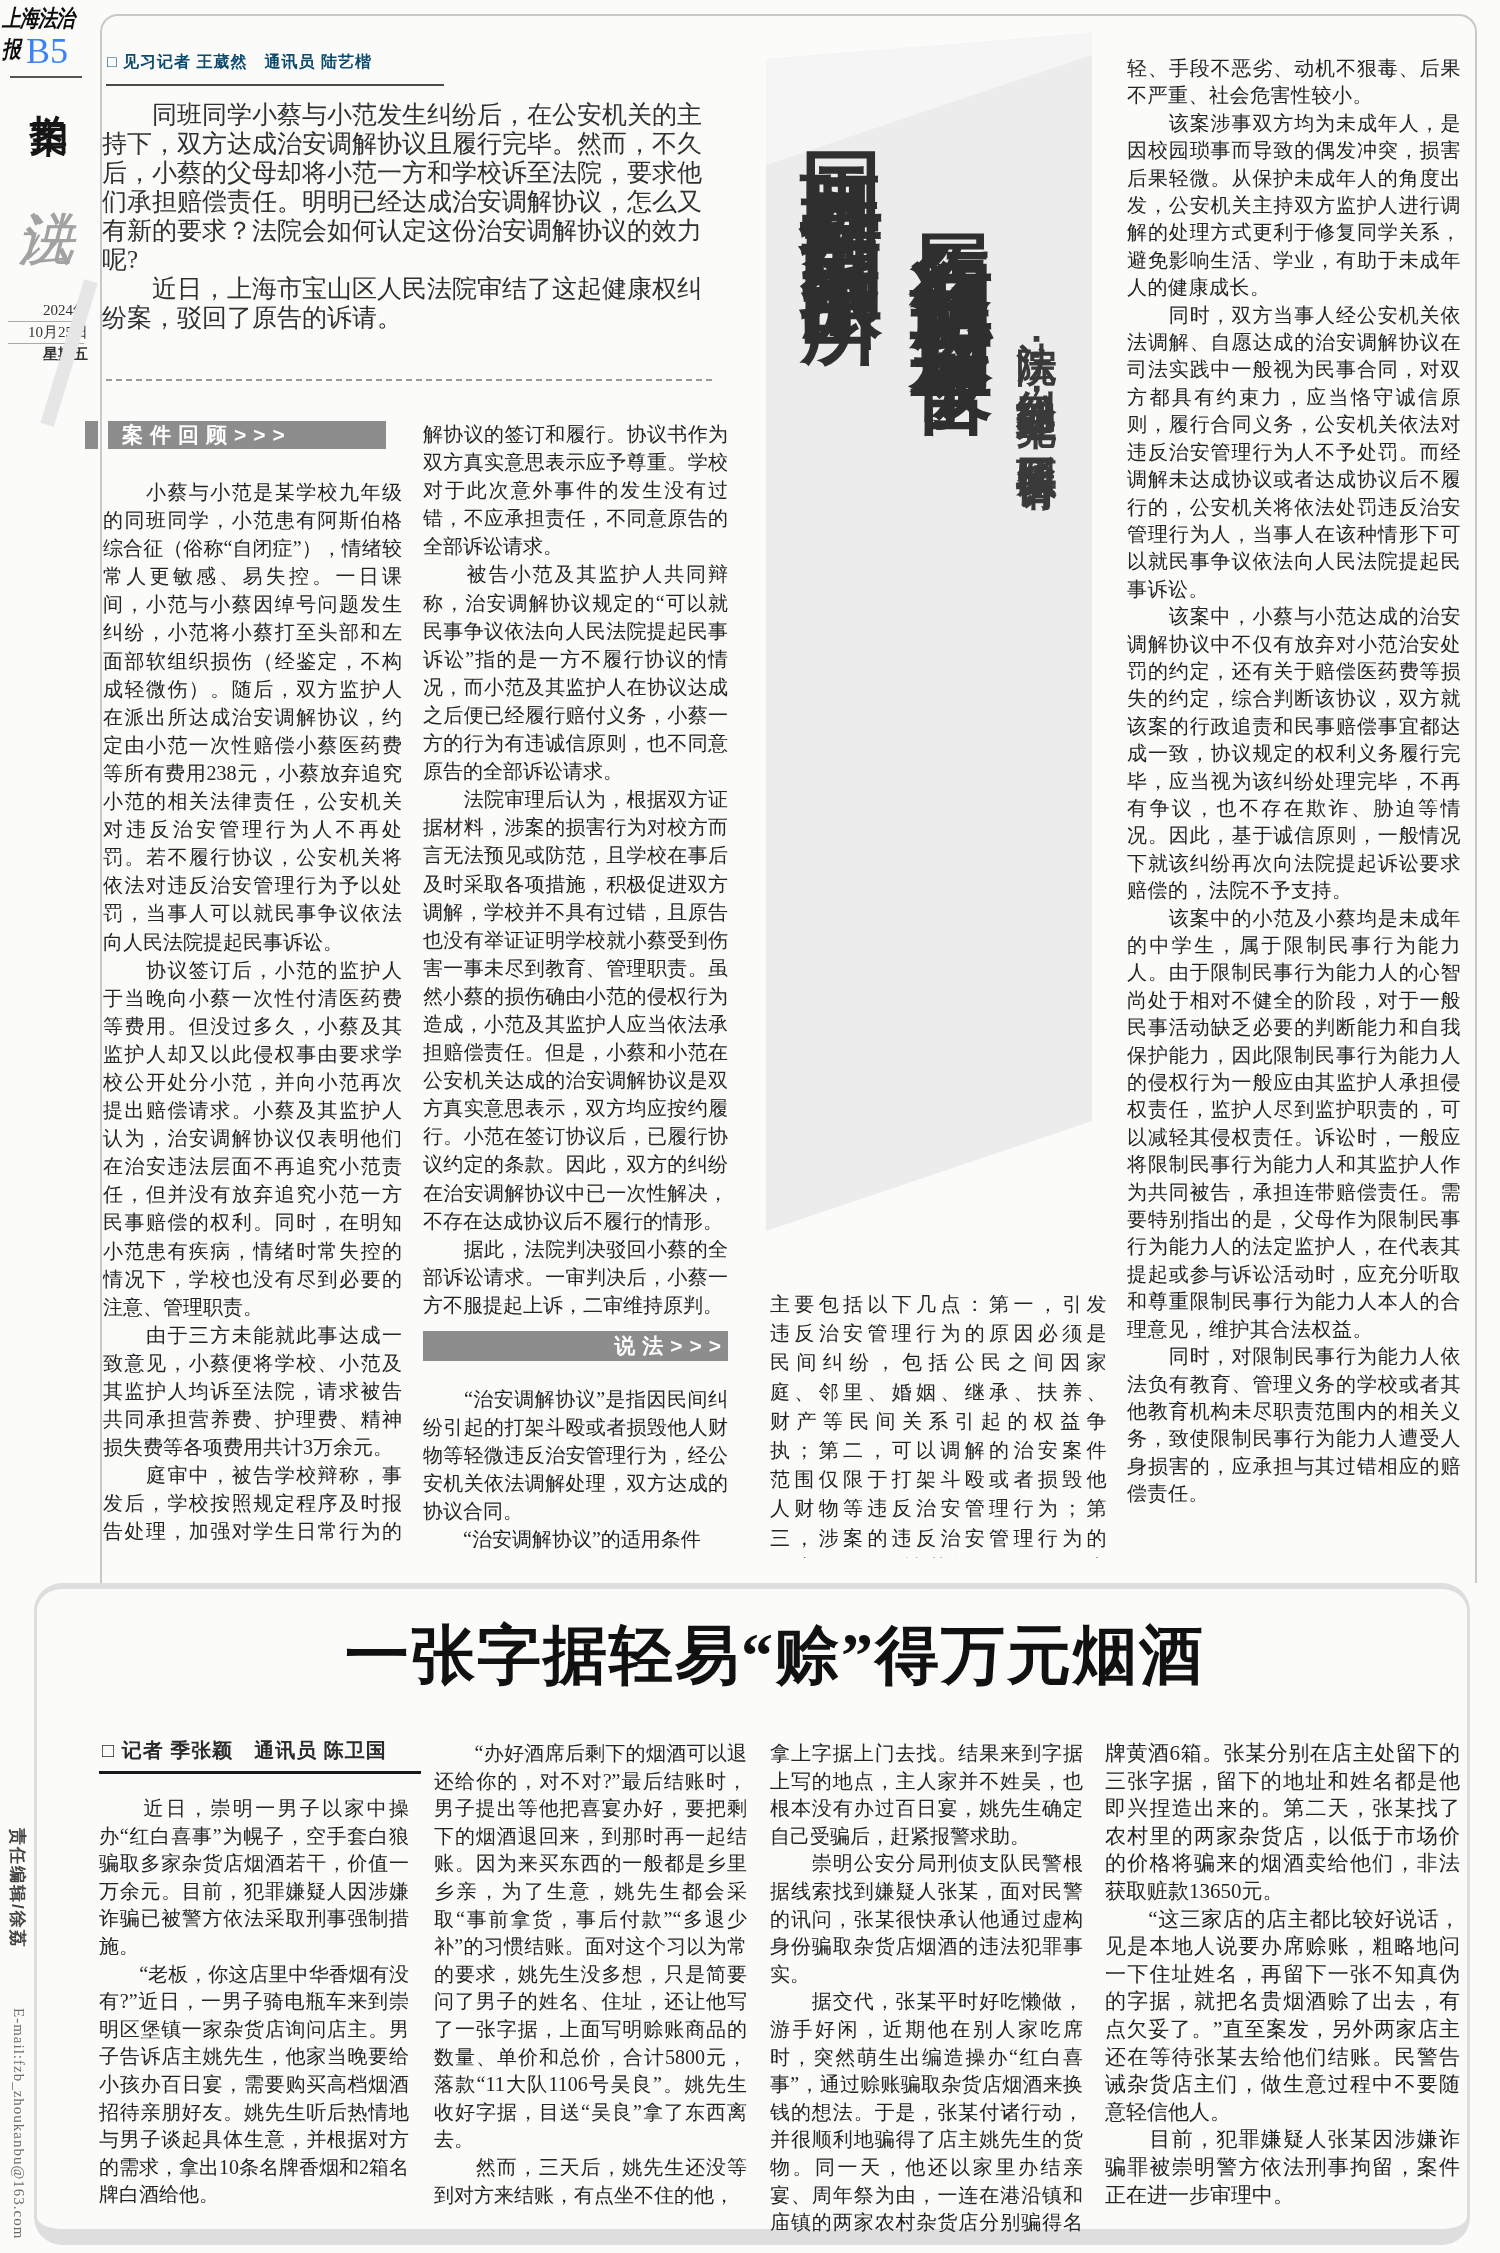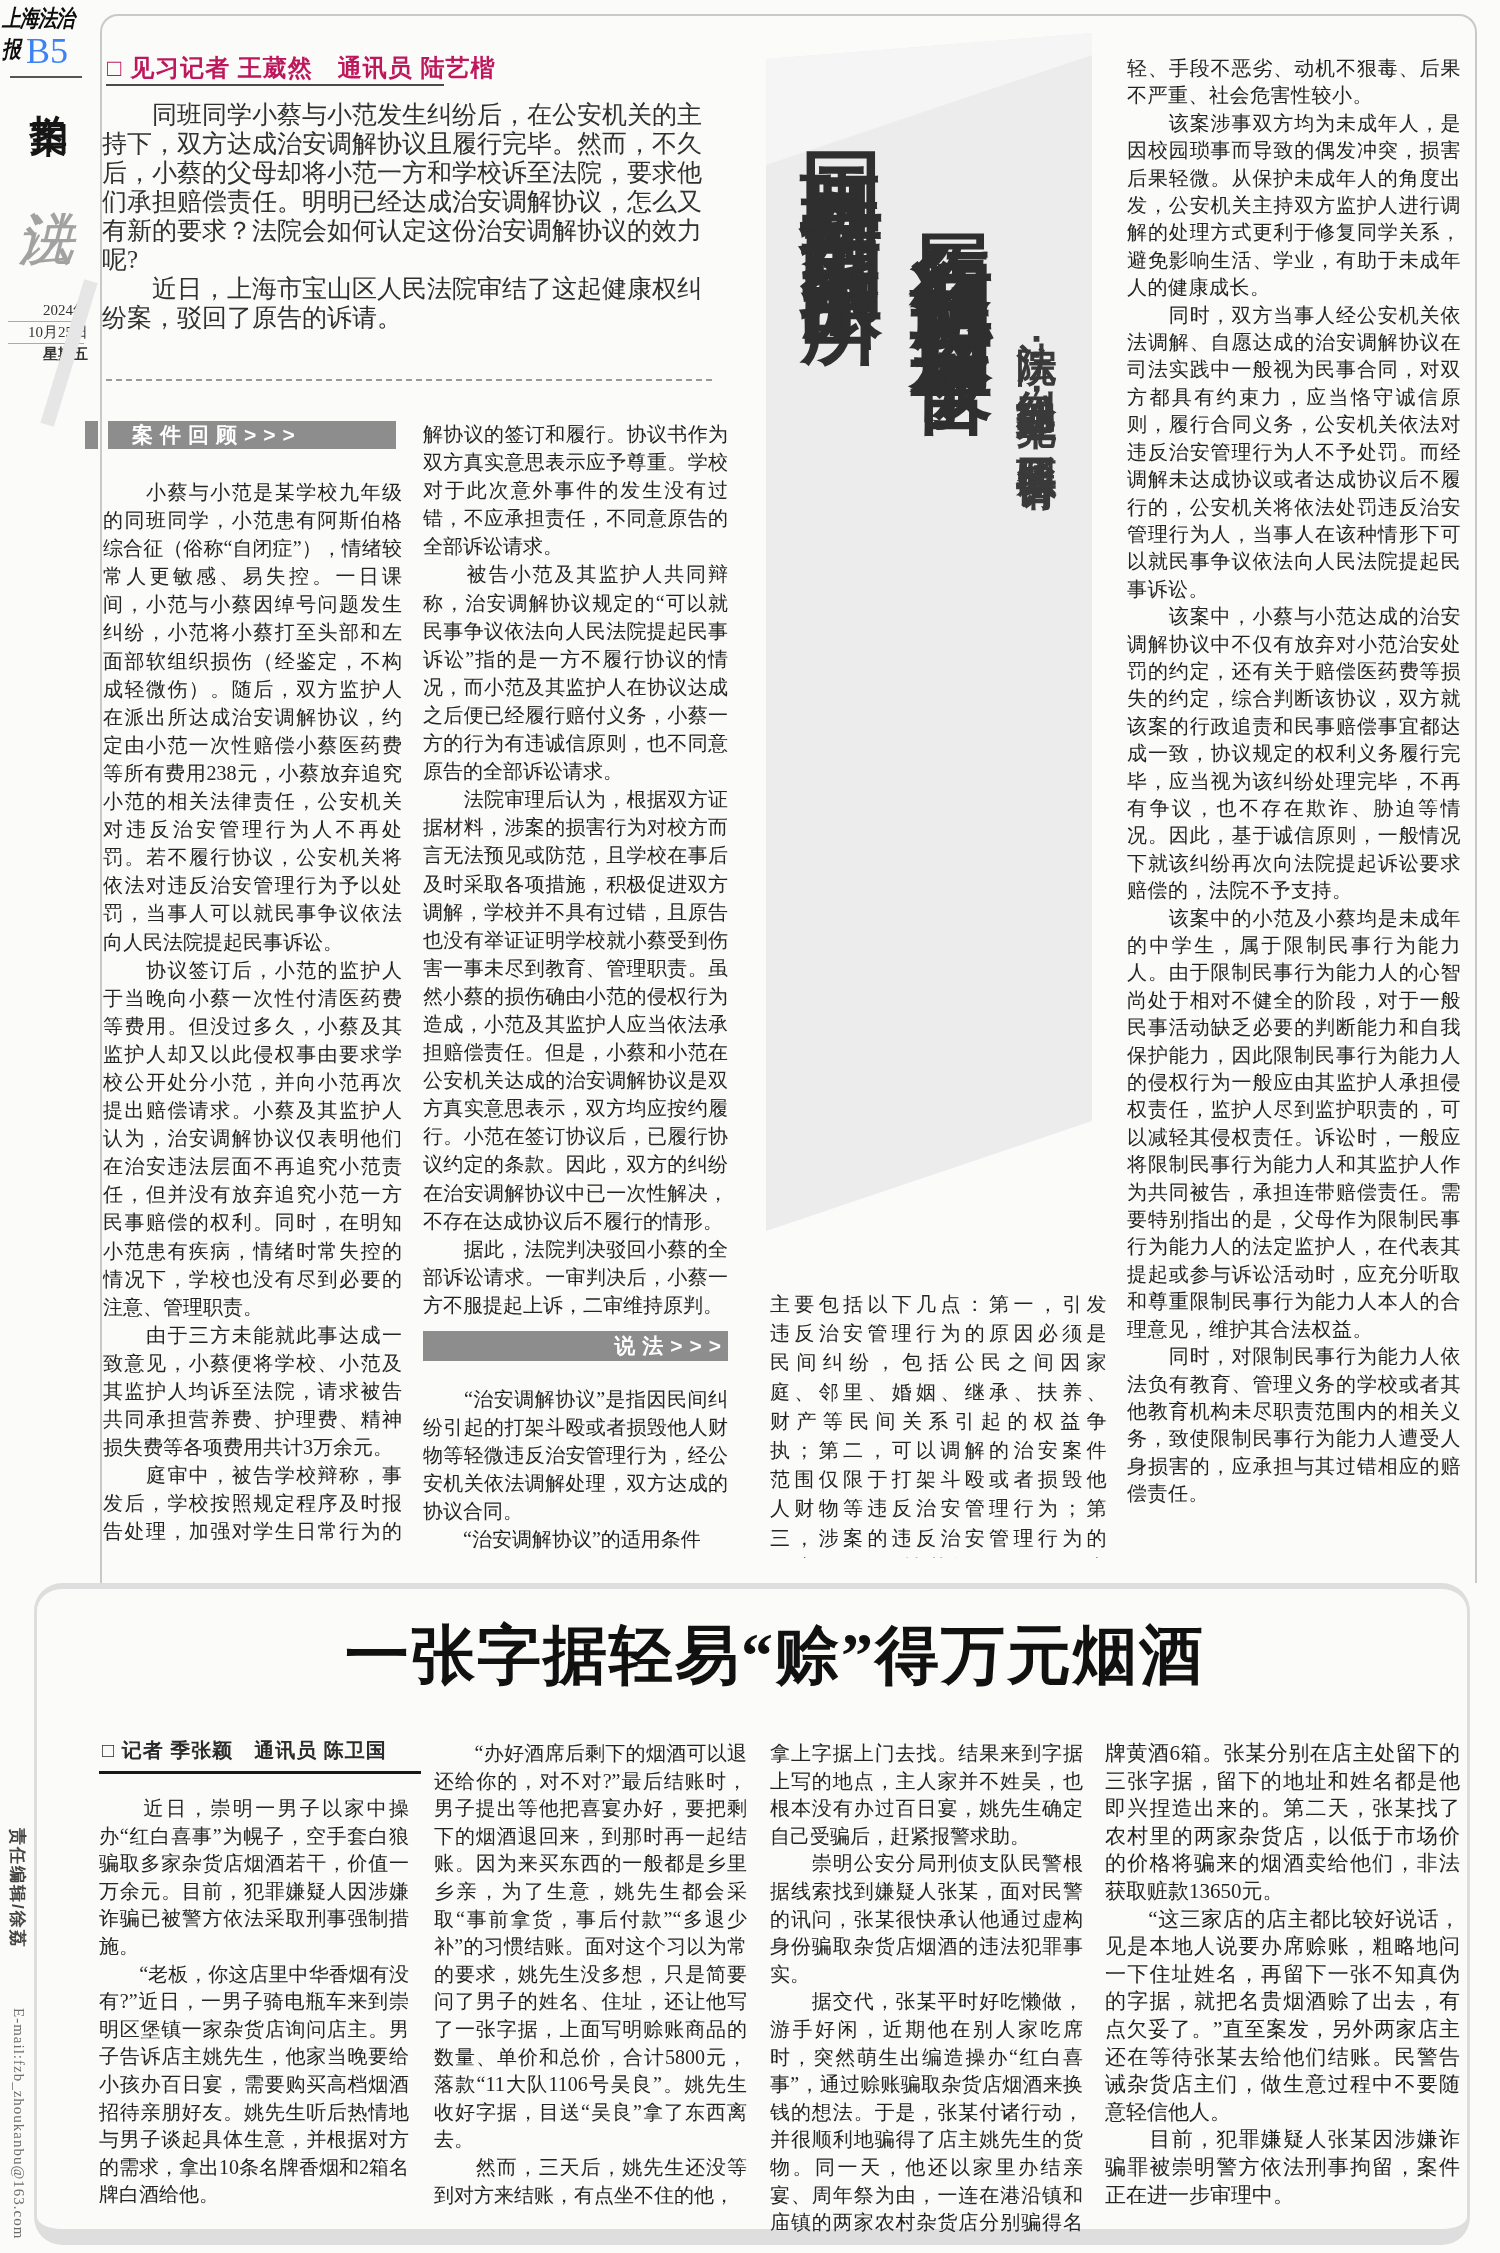--- a/index.html
+++ b/index.html
@@ -29,31 +29,31 @@
   .email-vert{left:10px;top:2008px;height:240px;writing-mode:vertical-rl;
               font-size:15px;color:#6b6b6b;letter-spacing:1px;font-family:"Liberation Serif",serif;}
 
   
   .top-frame{left:100px;top:14px;width:1377px;height:1569px;border:2px solid #c9c9c9;border-bottom:none;
              border-radius:18px 18px 0 0;box-sizing:border-box;}
   .bottom-frame{left:34px;top:1583px;width:1436px;height:662px;border:3px solid #dedede;
                 border-top-width:6px;border-bottom-width:16px;border-radius:28px;box-sizing:border-box;}
 
   
-  .byline-top{left:107px;top:52px;font-size:24px;font-weight:bold;color:#be185d;
+  .byline-top{left:107px;top:52px;font-size:16px;font-weight:bold;color:#0c4a6e;
               font-family:"Liberation Sans","DejaVu Sans",sans-serif;letter-spacing:1px;}
   .byline-top-rule{left:106px;top:84px;width:338px;border-top:2px solid #4a4a4a;}
   .intro{left:102px;top:100px;width:600px;font-size:25px;line-height:29px;color:#303030;
          text-align:justify;}
   .dashed-sep{left:106px;top:379px;width:606px;border-top:2px dashed #9a9a9a;}
 
   .bar{background:#8d8d8d;color:#fff;font-family:"Liberation Sans",sans-serif;font-weight:bold;}
   .bar1sq{left:85px;top:421px;width:13px;height:28px;background:#8d8d8d;}
   .bar1{left:108px;top:421px;width:264px;height:28px;line-height:28px;font-size:21px;
-        letter-spacing:7px;padding-left:24px;}
+        letter-spacing:7px;padding-left:14px;}
   .bar2{left:423px;top:1331px;width:291px;height:30px;line-height:30px;font-size:21px;
         letter-spacing:7px;padding-left:14px;text-align:right;}
 
   .col{text-align:justify;overflow:hidden;color:#242424;}
   .c1{left:103px;top:478px;width:299px;height:1072px;font-size:20px;line-height:28.1px;}
   .c2a{left:423px;top:420px;width:305px;height:908px;font-size:20px;line-height:28.1px;}
   .c2b{left:423px;top:1385px;width:305px;height:165px;font-size:20px;line-height:28.1px;}
   .c3{left:770px;top:1290px;width:340px;height:268px;font-size:20px;line-height:29.2px;letter-spacing:3.5px;}
   .c4{left:1127px;top:55px;width:334px;height:1488px;font-size:20px;line-height:27.4px;letter-spacing:.5px;}
 

